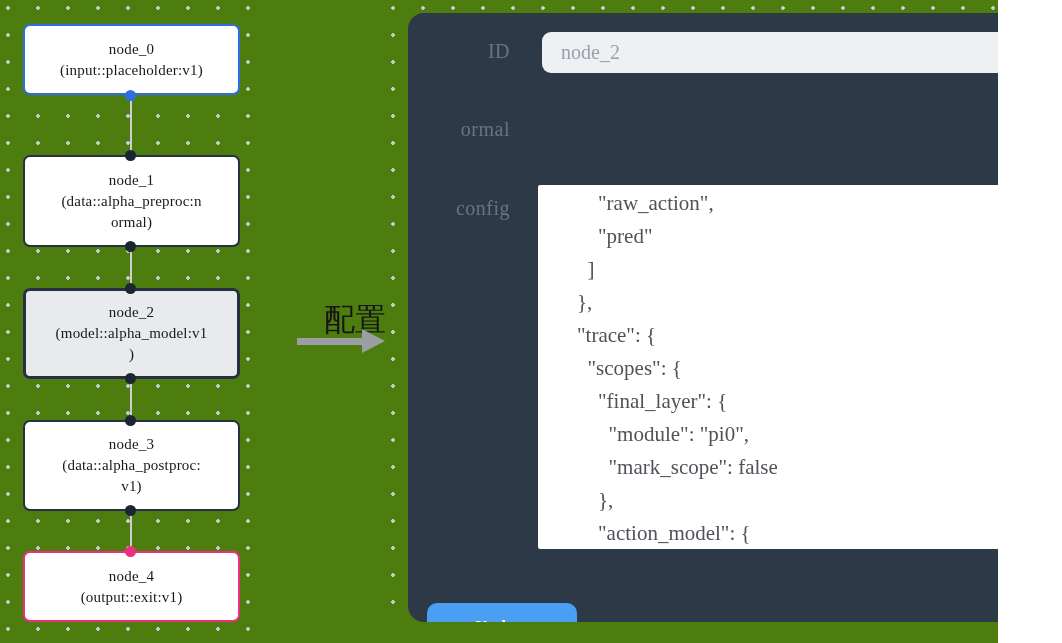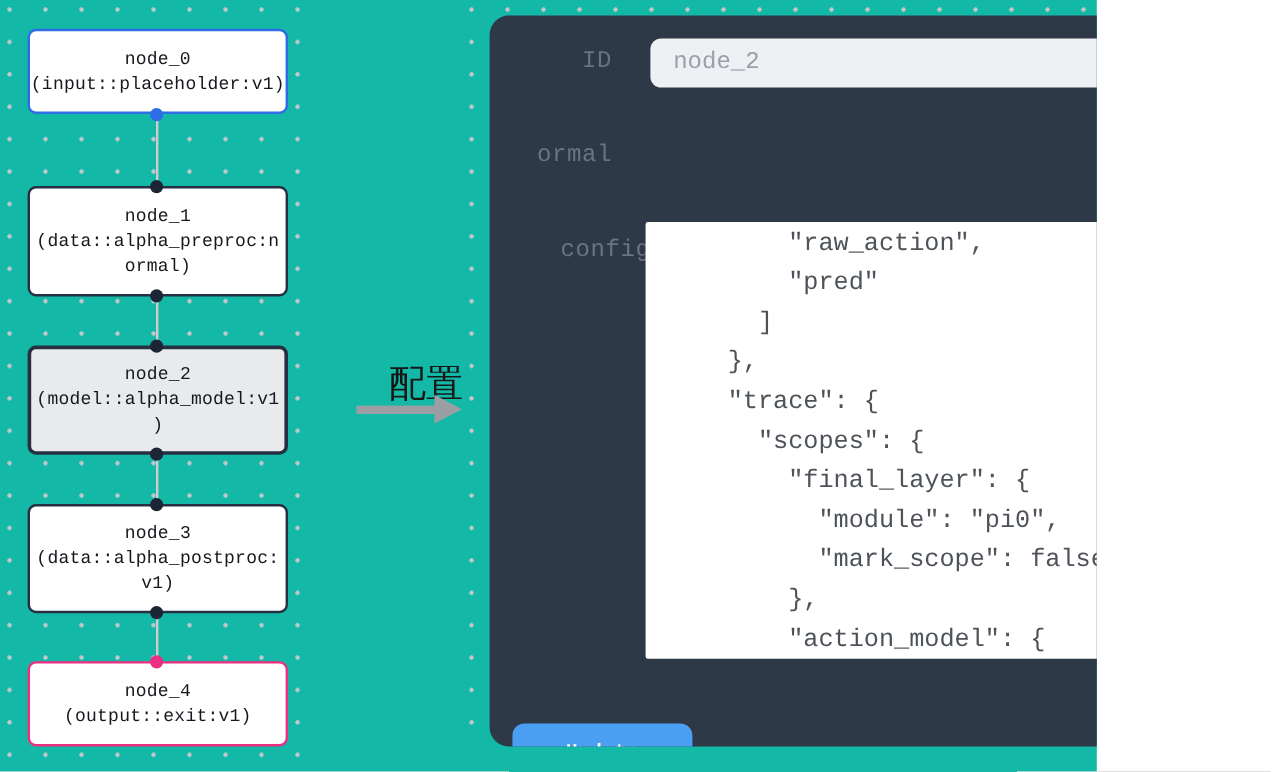--- a/index.html
+++ b/index.html
@@ -1,17 +1,17 @@
 <!DOCTYPE html>
 <html><head>
 <meta charset="utf-8">
 <style>
   html,body{margin:0;padding:0;background:#ffffff;}
-  .stage{position:relative;width:914px;height:643px;overflow:hidden;
-         font-family:Liberation Mono, monospace;background:#14b8a6;}
+  .stage{position:relative;width:998px;height:643px;overflow:hidden;
+         font-family:Liberation Serif, serif;background:#4d7c0f;}
 
   
   .dots{position:absolute;
         background-image:radial-gradient(circle at 2px 2px,#c6c8cb 1.6px,rgba(0,0,0,0) 2px);
         background-size:30px 27px;background-position:6px 6px;}
   .left-canvas{left:0;top:0;width:270px;height:643px;}
   .right-canvas{left:385px;top:0;width:677px;height:624px;}
 
   
   .node{position:absolute;left:23px;width:217px;box-sizing:border-box;
@@ -41,21 +41,21 @@
   .arrow-shaft{position:absolute;left:297px;top:338px;width:67px;height:7px;background:#9b9ea3;}
   .arrow-head{position:absolute;left:362px;top:329px;width:0;height:0;
               border-top:12px solid rgba(0,0,0,0);border-bottom:12px solid rgba(0,0,0,0);
               border-left:23px solid #9b9ea3;}
 
   
   .panel{position:absolute;left:408px;top:13px;width:640px;height:609px;
          background:#2e3947;border-radius:16px;overflow:hidden;}
   .field-label{position:absolute;left:0;width:102px;text-align:right;
                font-size:20px;color:#6a7383;letter-spacing:.5px;}
-  .lbl-id{top:27px;} .lbl-type{top:105px;} .lbl-config{top:184px;padding-left:32px;}
+  .lbl-id{top:27px;} .lbl-type{top:105px;} .lbl-config{top:184px;}
   .field-input{position:absolute;left:134px;width:490px;height:41px;box-sizing:border-box;
                background:#eef0f4;border:none;outline:none;border-radius:9px;
                padding:0 0 0 19px;font-family:inherit;font-size:20px;color:#9aa0a9;}
   .in-id{top:19px;} .in-type{top:97px;}
 
   .config-box{position:absolute;left:130px;top:172px;width:501px;height:364px;
               background:#ffffff;border-radius:2px;overflow:hidden;cursor:text;}
   .config-text{position:absolute;left:0;top:0;right:38px;bottom:0;overflow:hidden;
                white-space:pre;padding:2px 0 0 18px;
                font-size:21px;line-height:33px;color:#4e5359;}

